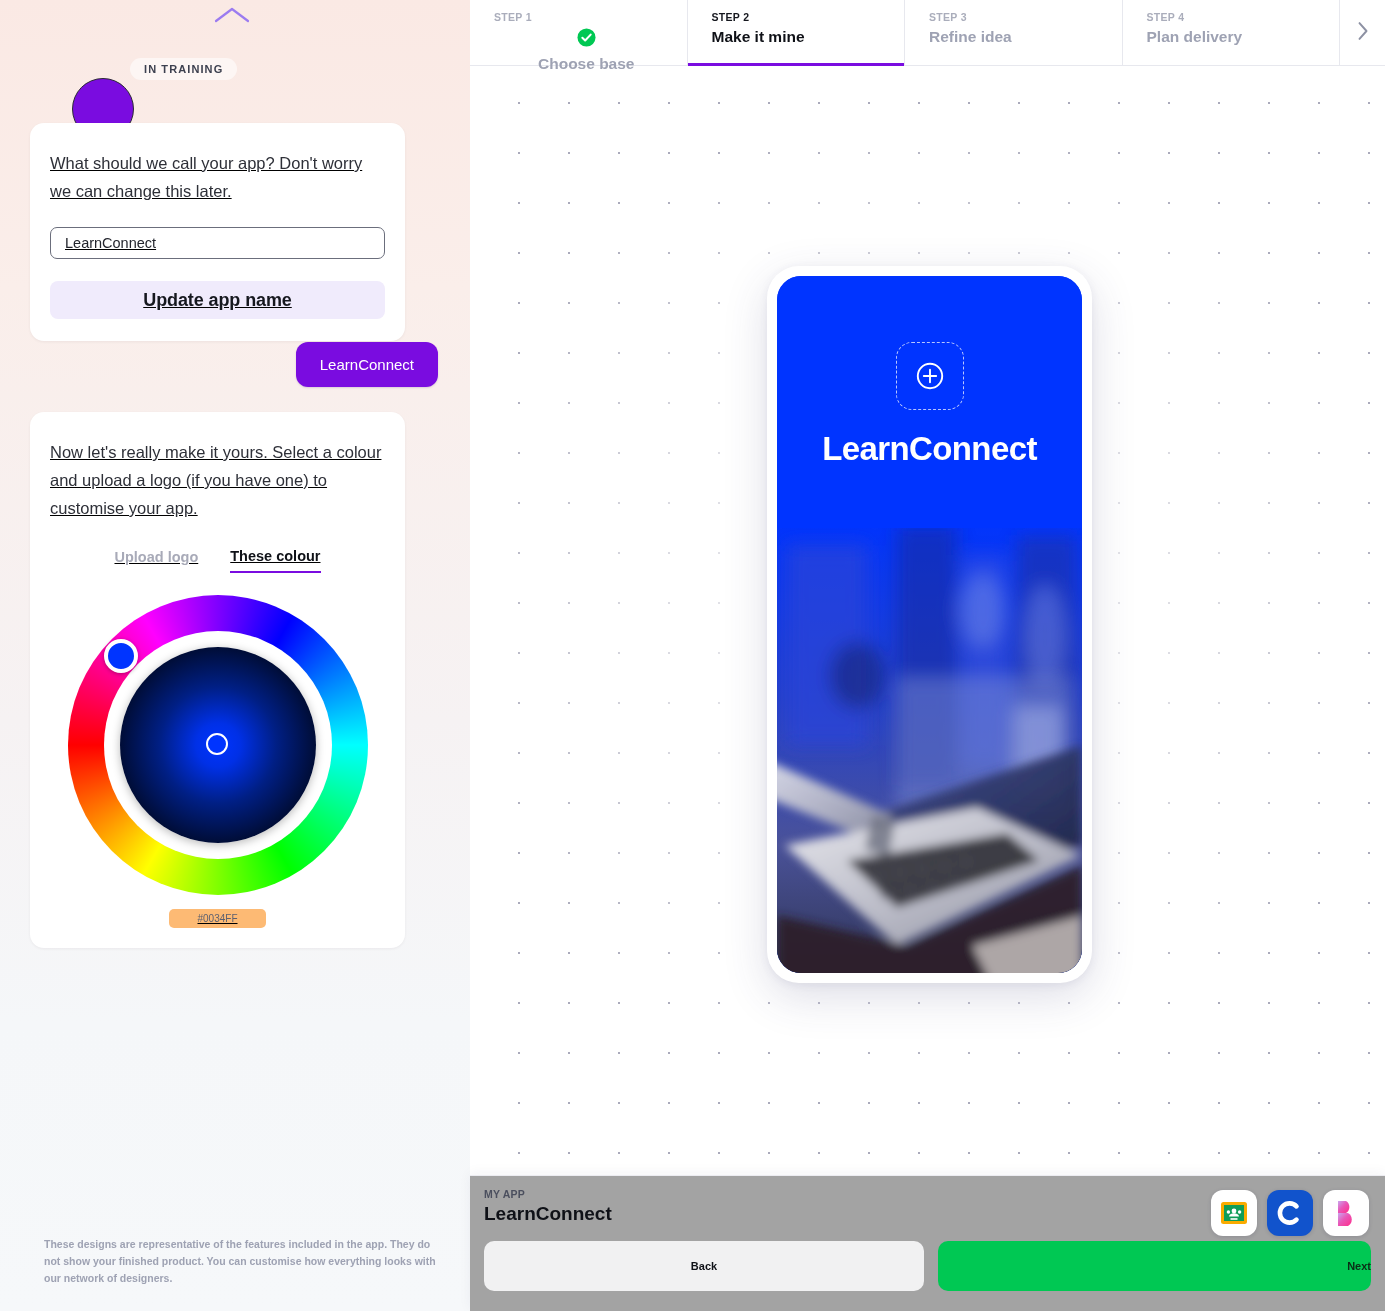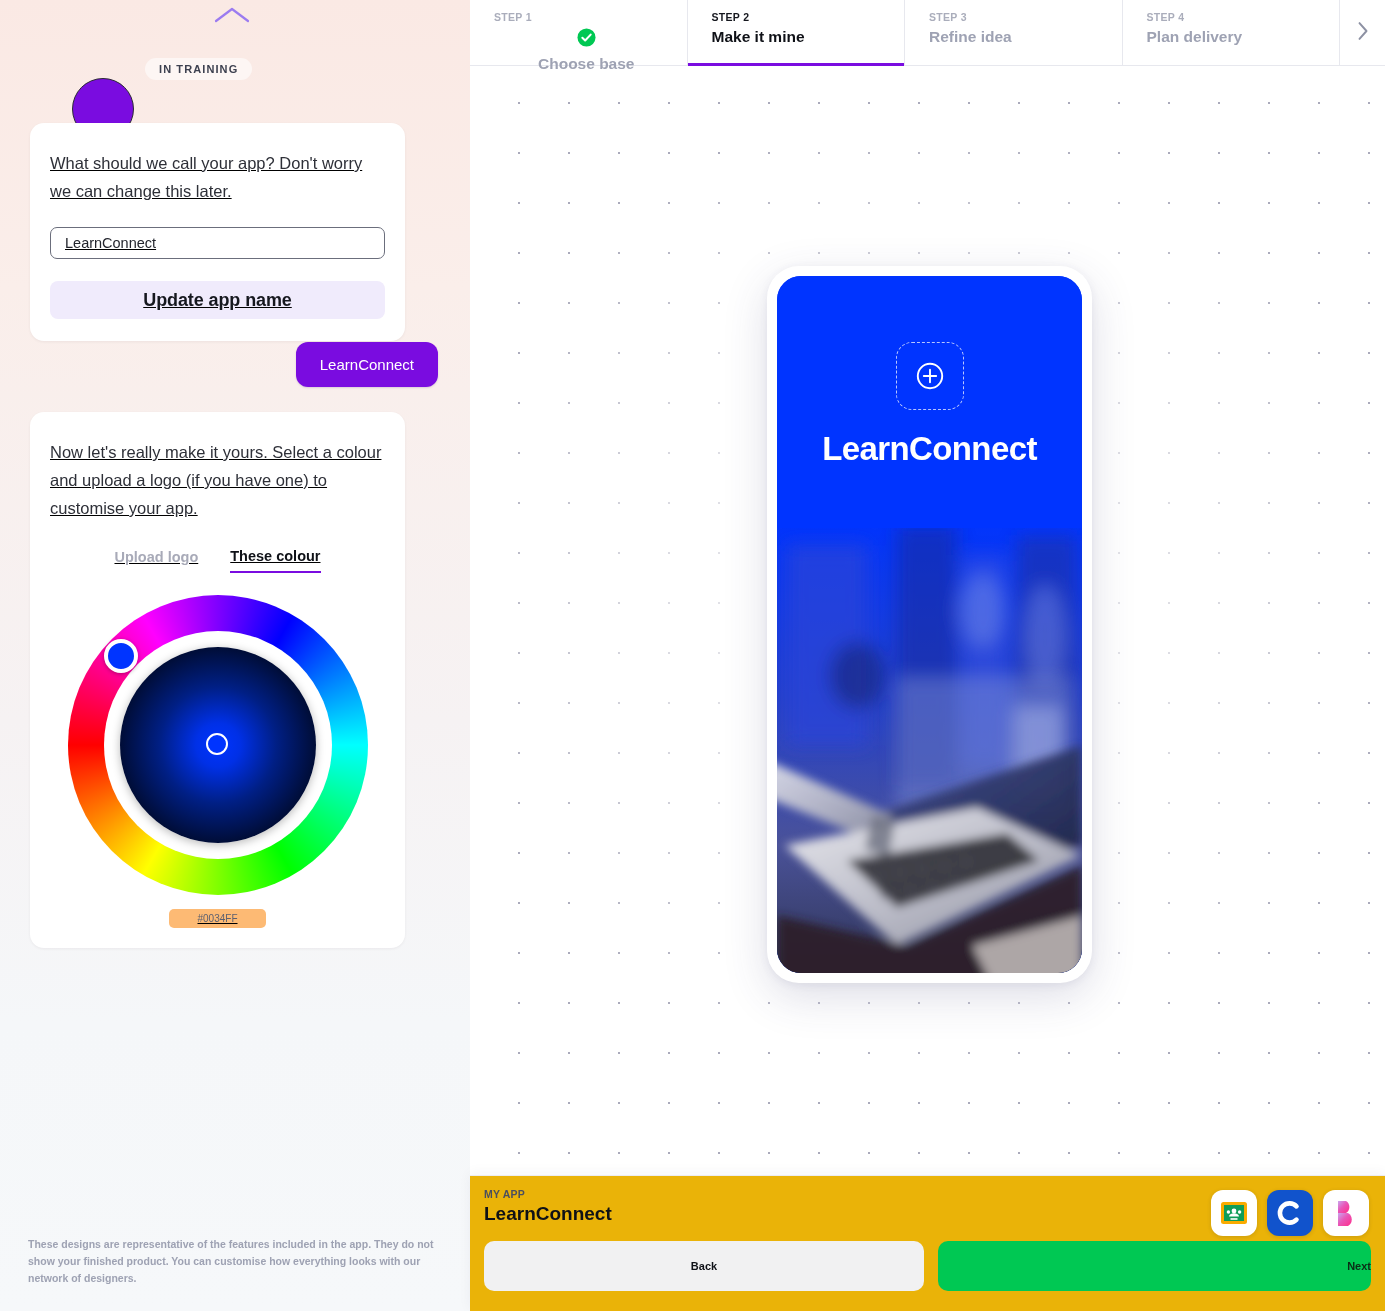--- a/index.html
+++ b/index.html
@@ -17,21 +17,21 @@
     width: 470px; height: 1311px;
     background: linear-gradient(to bottom, #fae9e4 0%, #faeeea 22%, #f6f2f3 55%, #f5f7f9 78%, #f6f8fa 100%);
     overflow: hidden;
     flex: 0 0 470px;
   }
   .chevron-up {
     position: absolute; left: 214px; top: 6px;
     width: 36px; height: 18px;
   }
   .training-badge {
-    position: absolute; left: 145px; top: 58px;
+    position: absolute; left: 130px; top: 58px;
     background: #fdf6f4;
     border-radius: 20px;
     padding: 5px 14px;
     font-size: 11px;
     letter-spacing: 1.1px;
     font-weight: 700;
     color: #3d4150;
   }
   .avatar {
     position: absolute; left: 72px; top: 78px;
@@ -133,21 +133,21 @@
     background: #0034ff;
     border: 2.5px solid #ffffff;
   }
   .hex-chip {
     display: block; width: fit-content; margin: 14px auto 0;
     background: #fdba74; color: #5c6070;
     font-size: 10px;
     border-radius: 5px; padding: 4px 28px;
   }
   .disclaimer {
-    position: absolute; left: 28px; right: 28px; bottom: 24px;
+    position: absolute; left: 44px; right: 28px; bottom: 24px;
     font-size: 10.5px; line-height: 17px;
     color: #9ea2b3; font-weight: 700;
   }
 
   
   .right-pane {
     position: relative;
     width: 915px; height: 1311px;
     background: #ffffff;
     display: flex; flex-direction: column;
@@ -231,21 +231,21 @@
   .phone-photo {
     flex: 1 1 auto; position: relative; overflow: hidden;
     background: #1b2f7a;
   }
   .photo-svg { position: absolute; inset: 0; width: 100%; height: 100%; }
 
   
   .bottom-bar {
     position: relative;
     flex: 0 0 136px; height: 136px;
-    background: #eab308;
+    background: #a3a3a3;
     border-top: 1px solid #ececf1;
     padding: 12px 14px 14px 14px;
     box-shadow: 0 -2px 12px rgba(40,40,80,0.05);
   }
   .bb-label {
     font-size: 10.5px; font-weight: 700; color: #4b4f5e; letter-spacing: 0.2px;
   }
   .bb-title {
     font-size: 19px; font-weight: 700; color: #0f1117; margin-top: 3px;
   }

